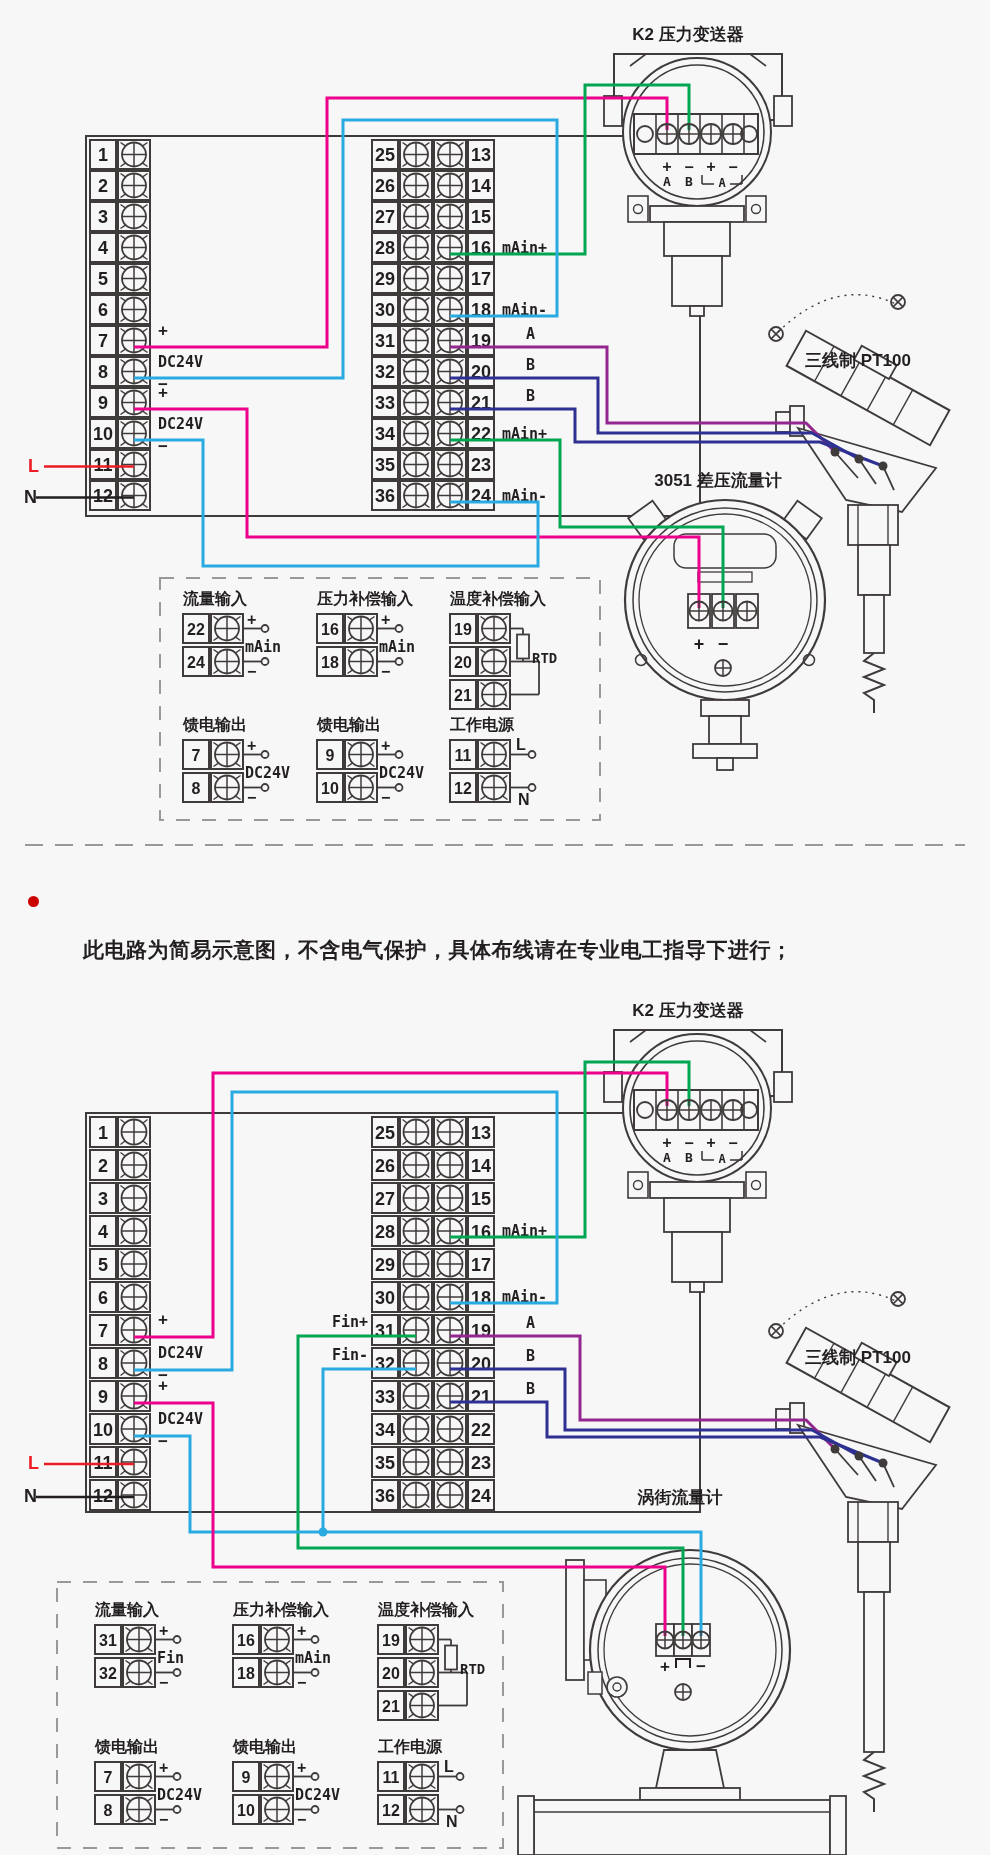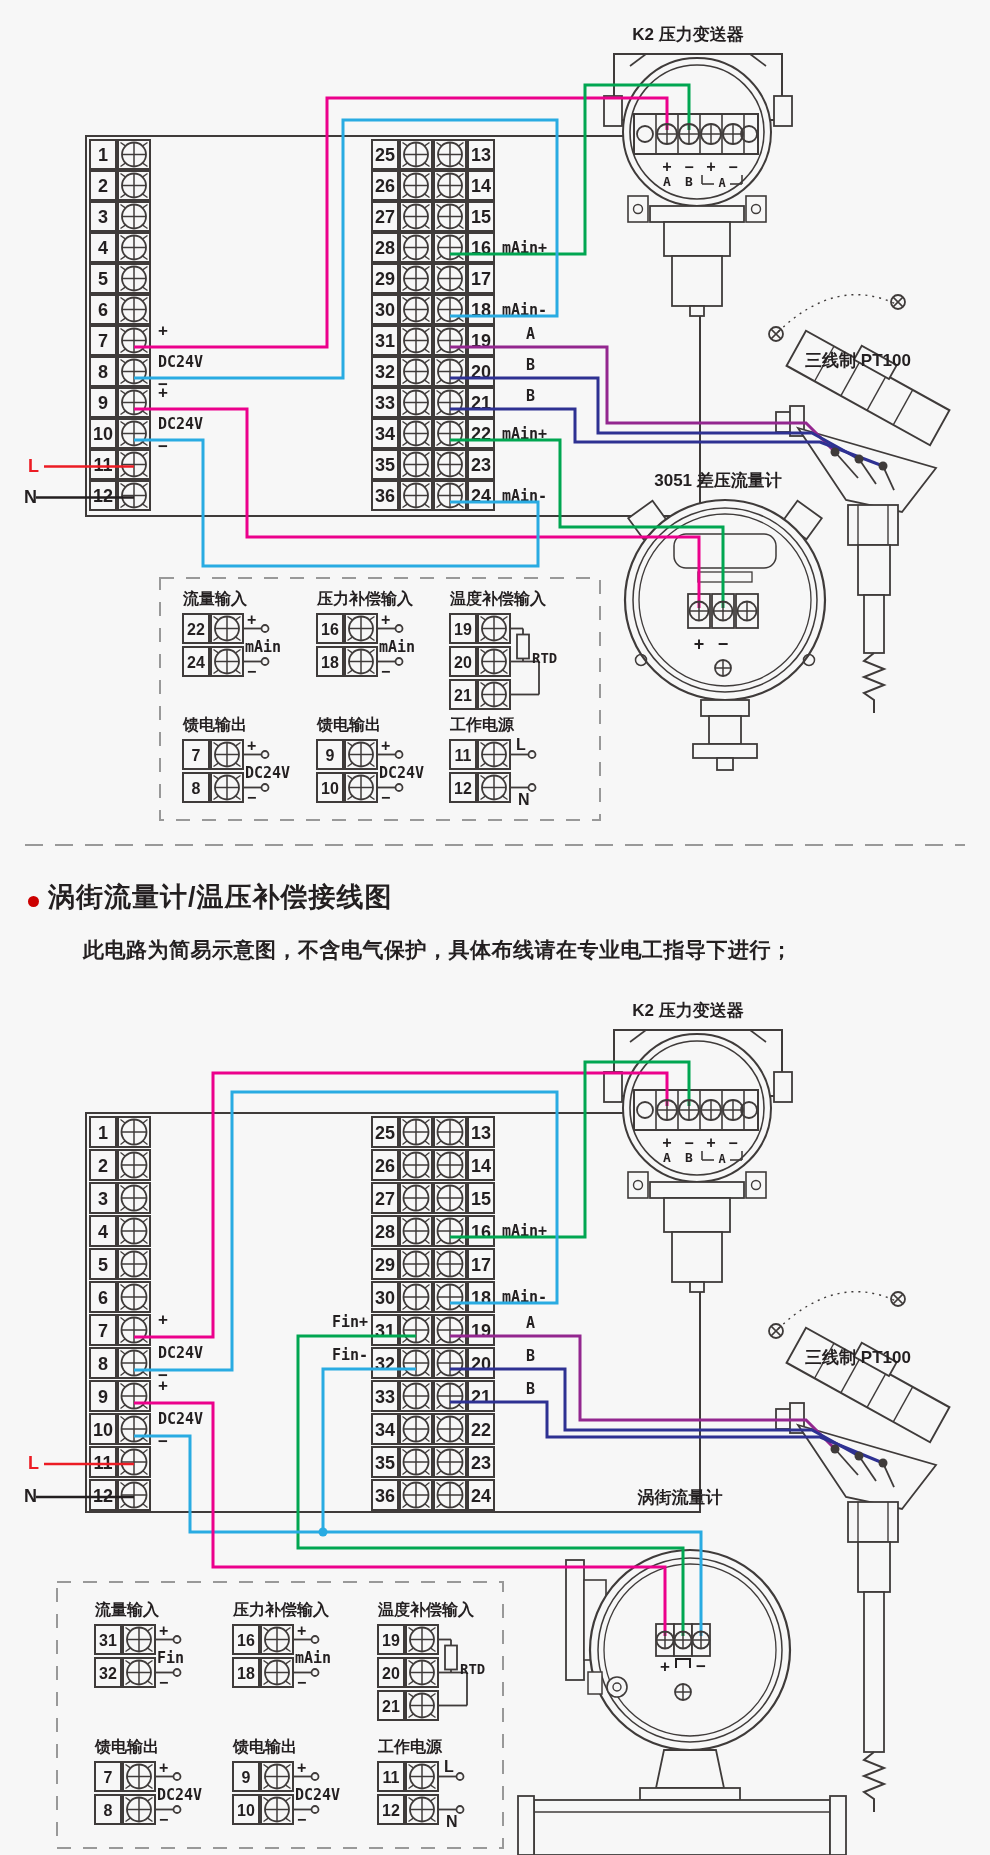--- a/index.html
+++ b/index.html
@@ -1817,15 +1817,14 @@
             <circle cx="460" cy="1776.5" r="3.5" fill="none" stroke="#3f3b3a" stroke-width="1.8"></circle>
             <line x1="438" y1="1809.5" x2="456" y2="1809.5" stroke="#3f3b3a" stroke-width="1.8"></line>
             <circle cx="460" cy="1809.5" r="3.5" fill="none" stroke="#3f3b3a" stroke-width="1.8"></circle>
             <text x="444" y="1771.5" font-size="16" font-family="&quot;Liberation Sans&quot;,&quot;DejaVu Sans&quot;,sans-serif" font-weight="bold" fill="#231f20" text-anchor="start">L</text>
             <text x="446" y="1826.5" font-size="16" font-family="&quot;Liberation Sans&quot;,&quot;DejaVu Sans&quot;,sans-serif" font-weight="bold" fill="#231f20" text-anchor="start">N</text>
           </g>
         </g>
       </g>
     </svg>
   <div class="bullet" id="bullet" style="background: rgb(204, 0, 0);"></div>
-  <div class="sec-title">涡街流量计/温压补偿接线图</div>
   <div class="sec-sub">此电路为简易示意图，不含电气保护，具体布线请在专业电工指导下进行；</div>
 </div>
 
 </body></html>

